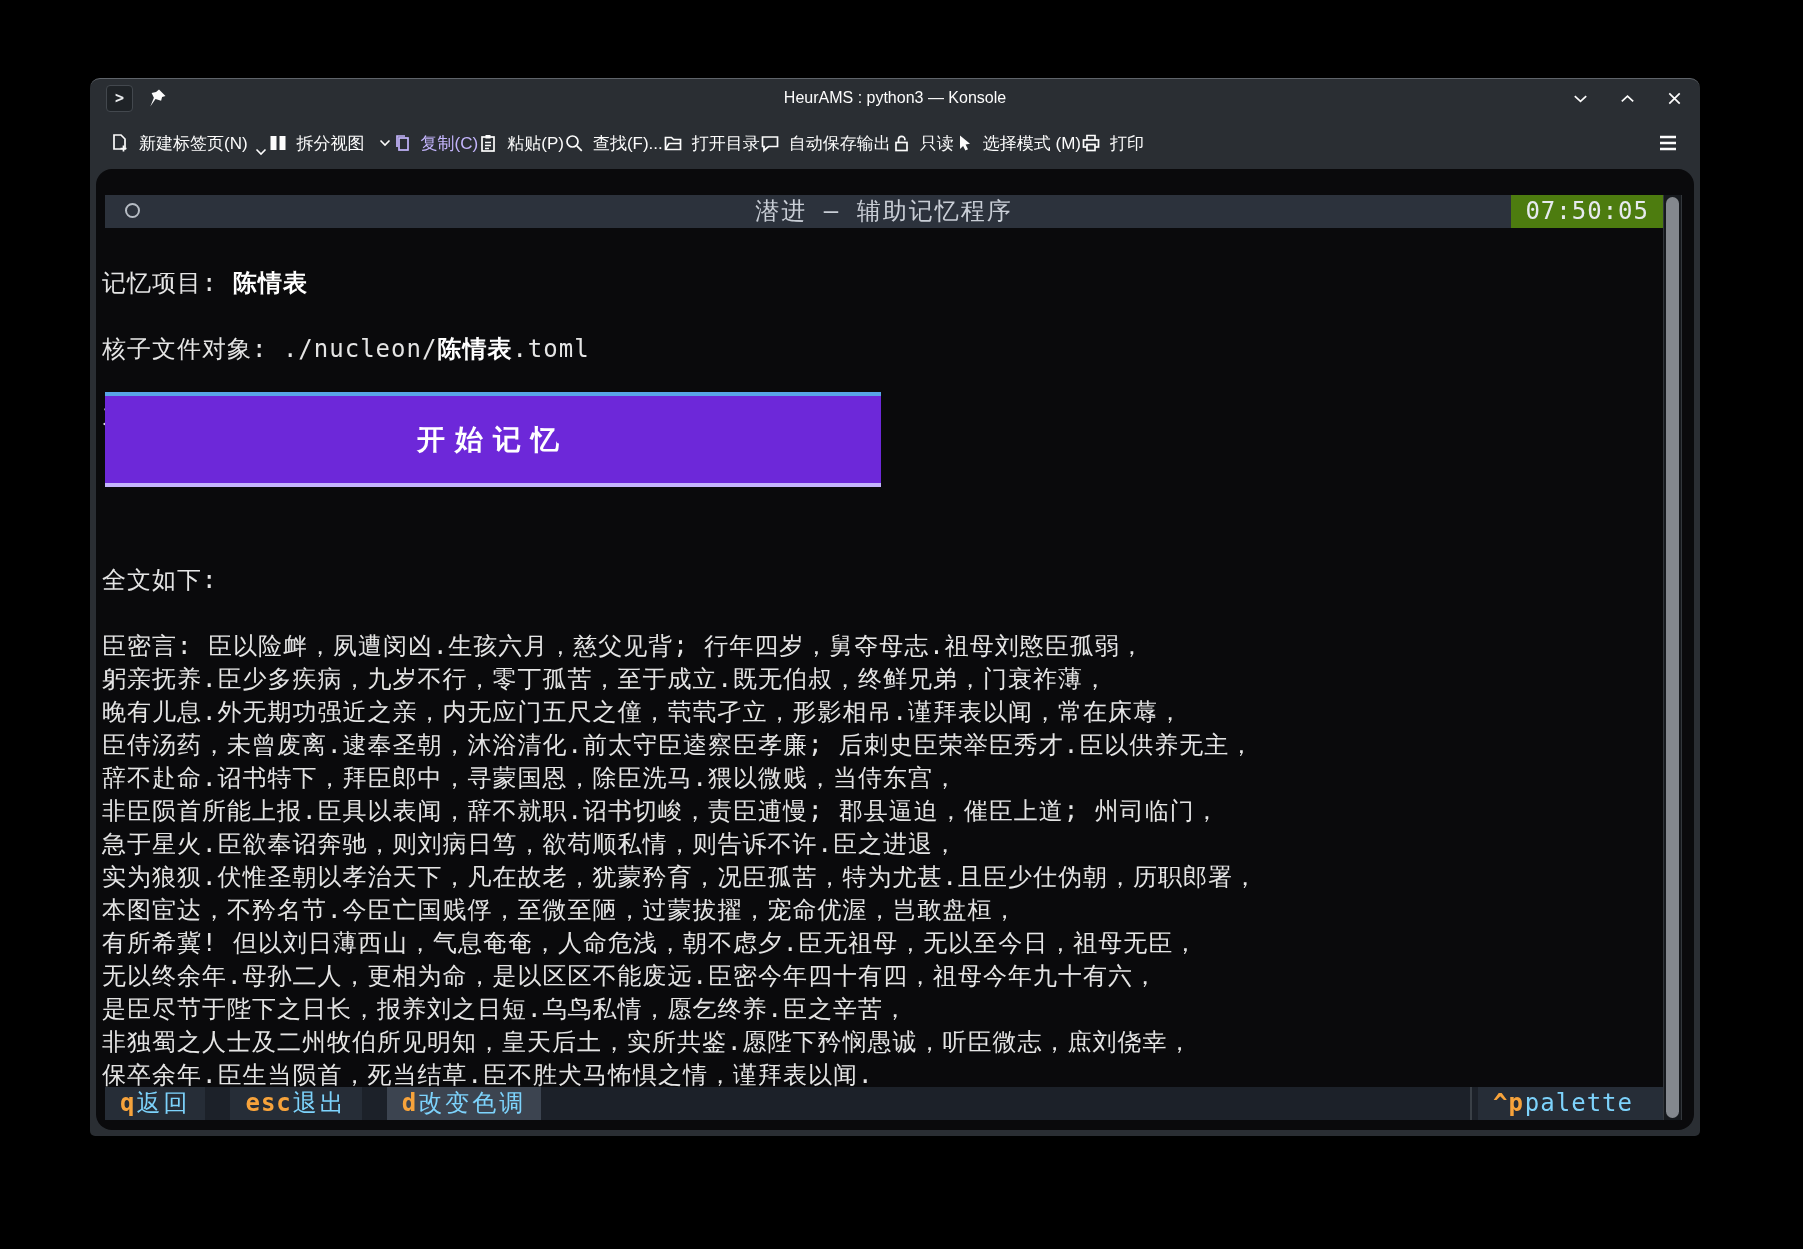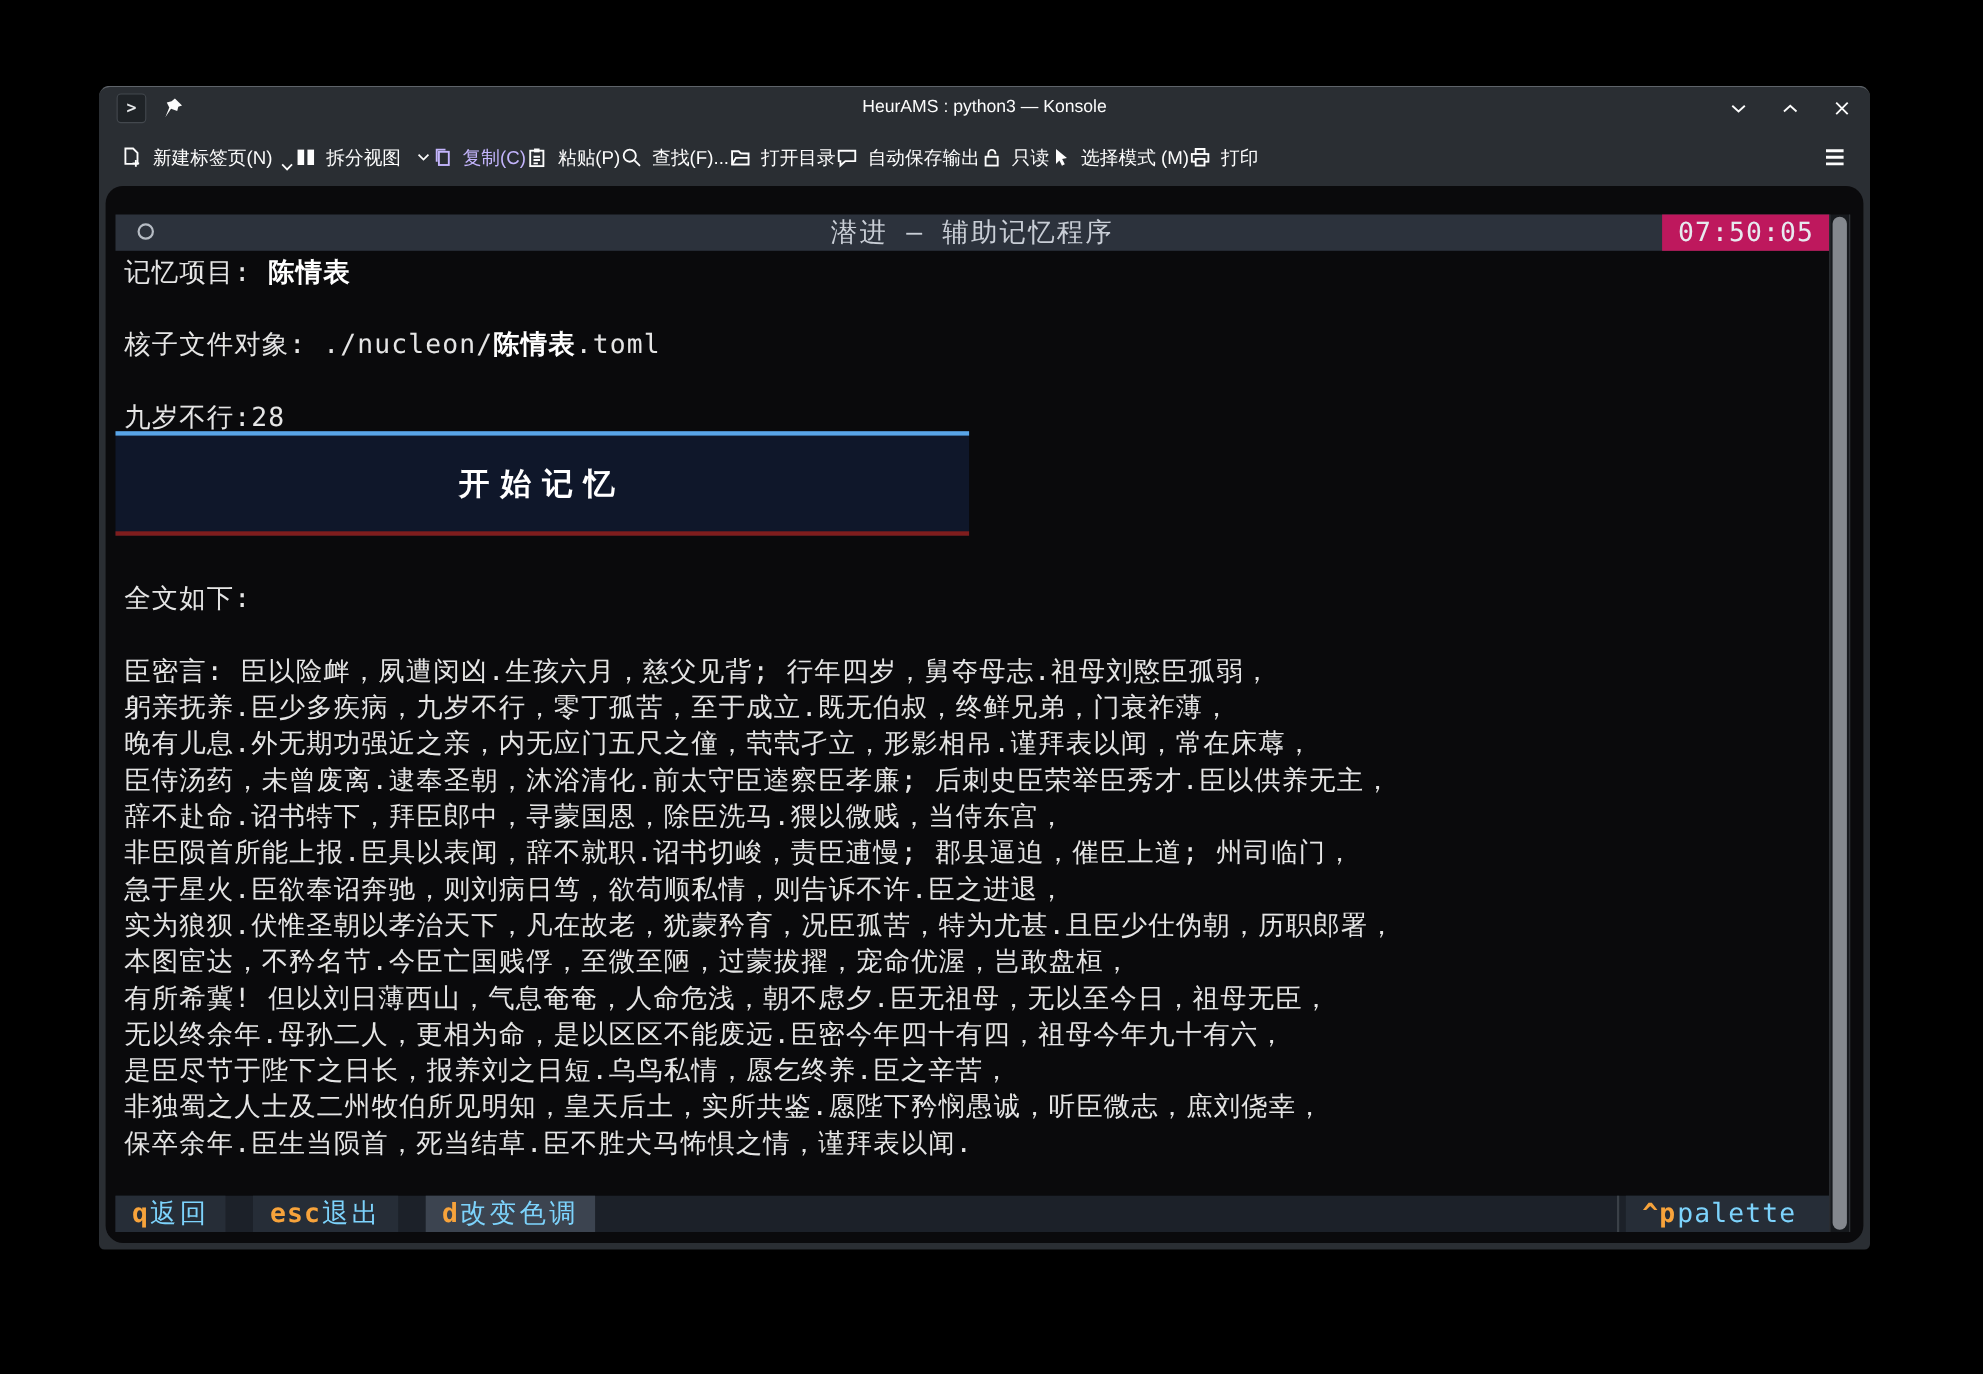--- a/index.html
+++ b/index.html
@@ -27,35 +27,35 @@
   .titem svg { display:block; }
   .titem.disabled { color:#c4b5fd; }
   .drop-under { position:relative; top:9px; margin-left:-3px; }
   .spacer { flex:1; }
 
   
   .terminal { position:absolute; left:6px; right:6px; top:90px; bottom:6px;
               background:#0a0a0c; overflow:hidden;
               font-family:"DejaVu Sans Mono","Liberation Mono",monospace,sans-serif;
               font-size:24px; line-height:33px; color:#e5e5e5; letter-spacing:1px;border-radius:16px; }
-  .trow { position:absolute; left:17px; white-space:pre; height:33px; }
+  .trow { position:absolute; left:6px; white-space:pre; height:33px;margin-top:36px; }
   .trow b { color:#ffffff; }
 
   
   .tui-header { position:absolute; left:9px; top:26px; width:1558px; height:33px;
                 background:#2c323c; color:#c9ced6; }
   .hicon { position:absolute; left:20px; top:8px; width:15px; height:15px;
            border:2.5px solid #b6bcc4; border-radius:50%; }
   .htitle { position:absolute; left:0; right:0; text-align:center; line-height:33px; letter-spacing:2px; }
   .hclock { position:absolute; right:0; top:0; height:33px; line-height:33px;
-            background:#be185d; padding:0 14px; color:#e7eaef; }
+            background:#4d7c0f; padding:0 14px; color:#e7eaef; }
 
   
   .start-btn { position:absolute; left:9px; top:223px; width:776px; height:95px;
-               background:#0f172a; border-top:4px solid #59a5e8; border-bottom:4px solid #7f1d1d;
+               background:#6d28d9; border-top:4px solid #59a5e8; border-bottom:4px solid #c4b5fd;
                display:flex; align-items:center; justify-content:center;
                color:#fff; font-weight:bold; font-size:28px; letter-spacing:10px; cursor:pointer; }
 
   
   .tui-footer { position:absolute; left:9px; top:918px; width:1558px; height:33px;
                 background:#1c2129; display:flex; align-items:stretch; }
   .fitem { display:flex; align-items:center; background:#262d37; padding:0 15px;
            margin-right:25px; white-space:pre; cursor:pointer; }
   .fitem.hl { background:#3c московa; }
   .fitem .fkey { color:#f7a33b; font-weight:bold; }

